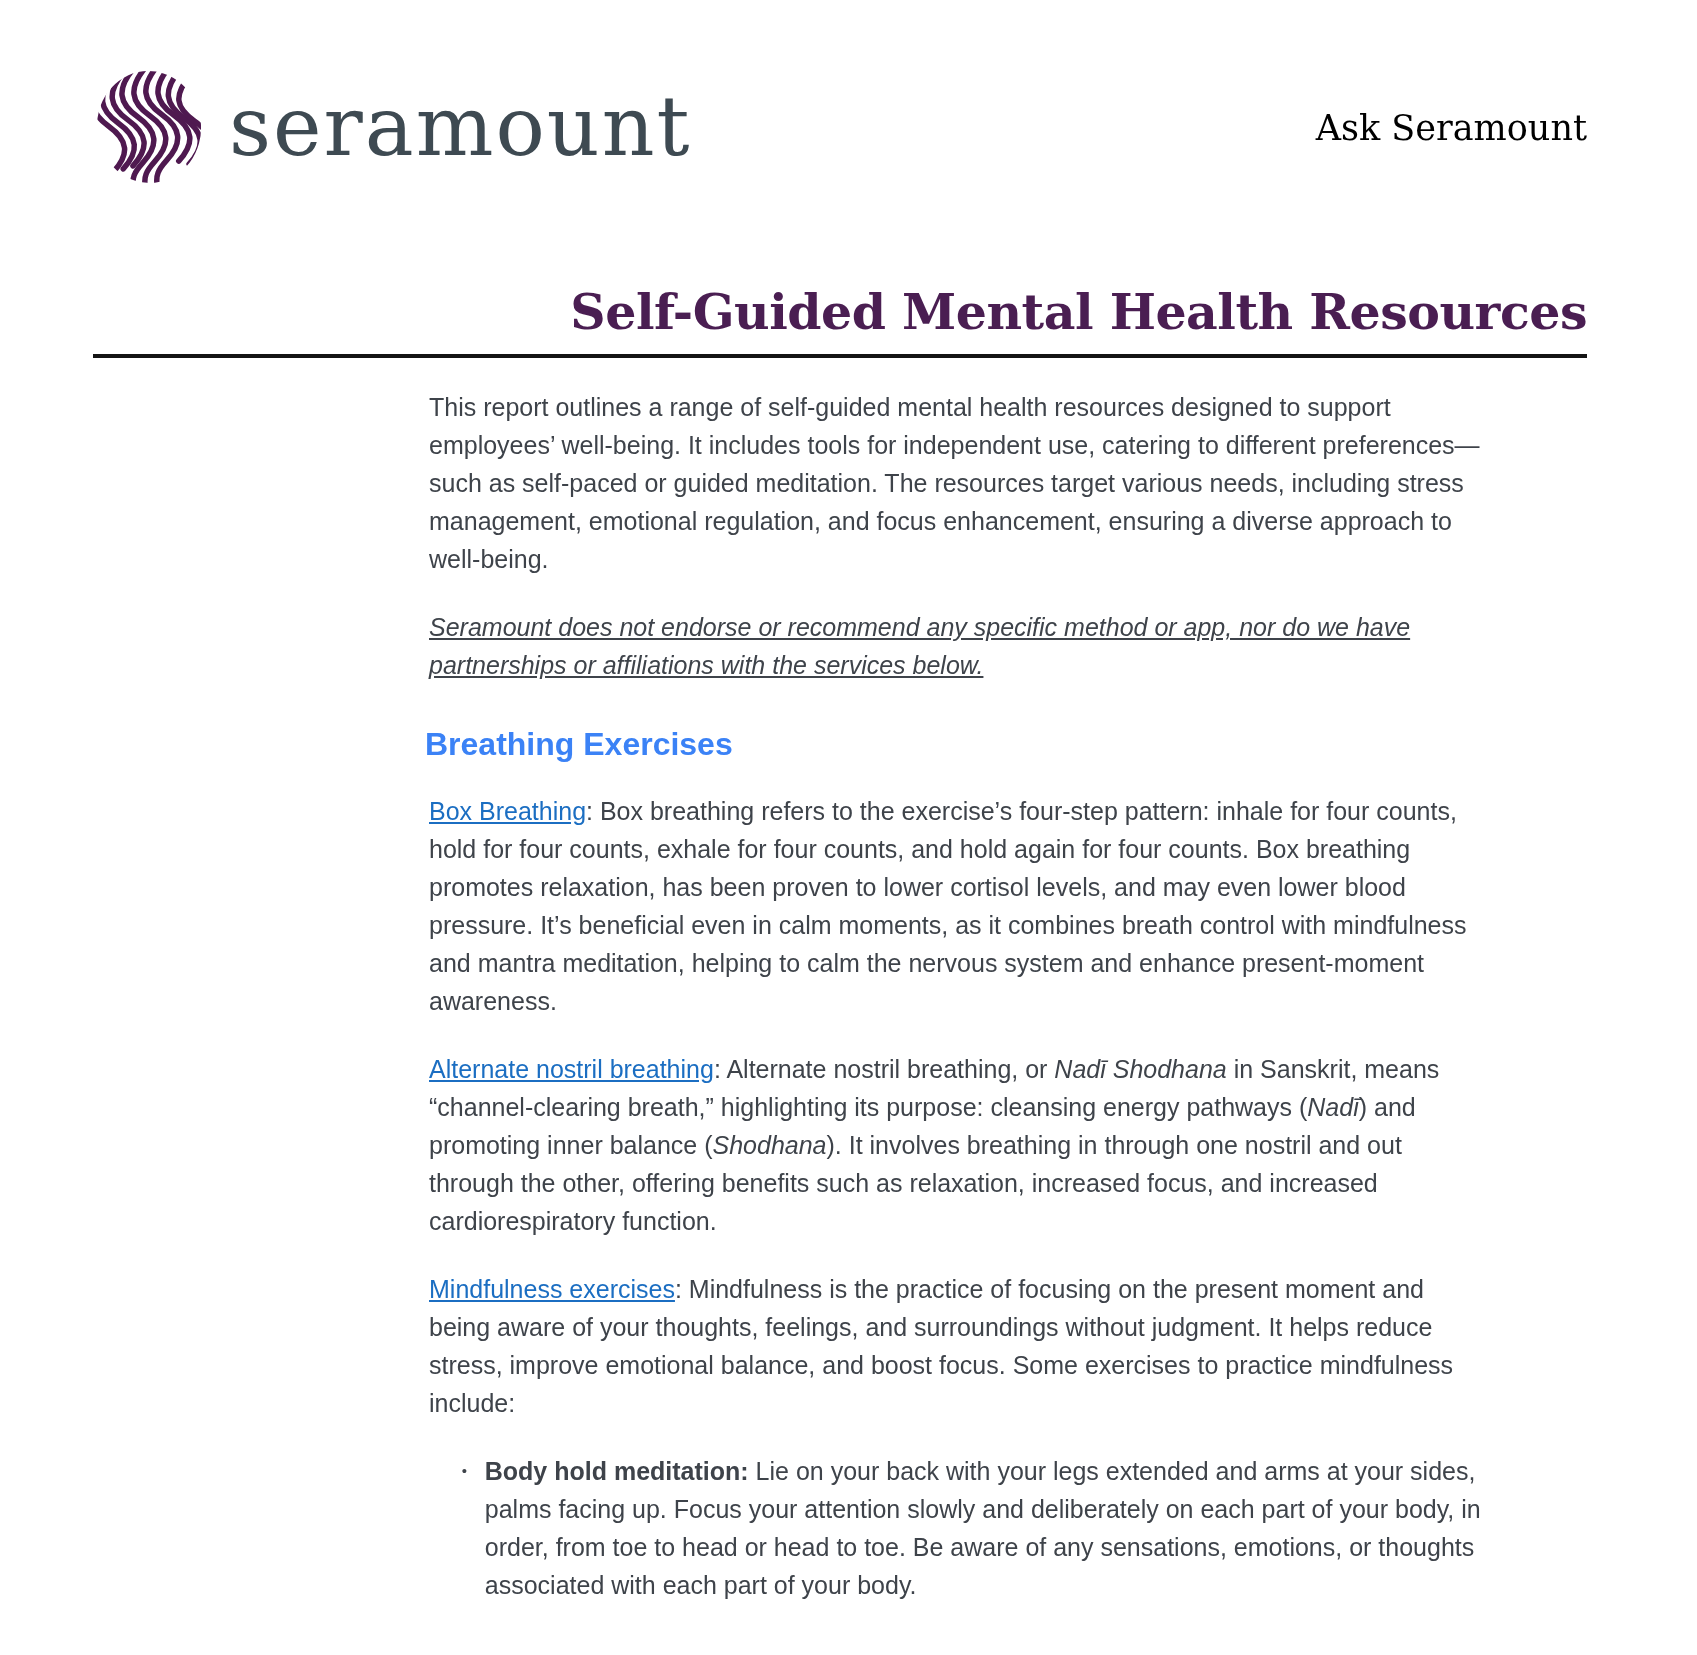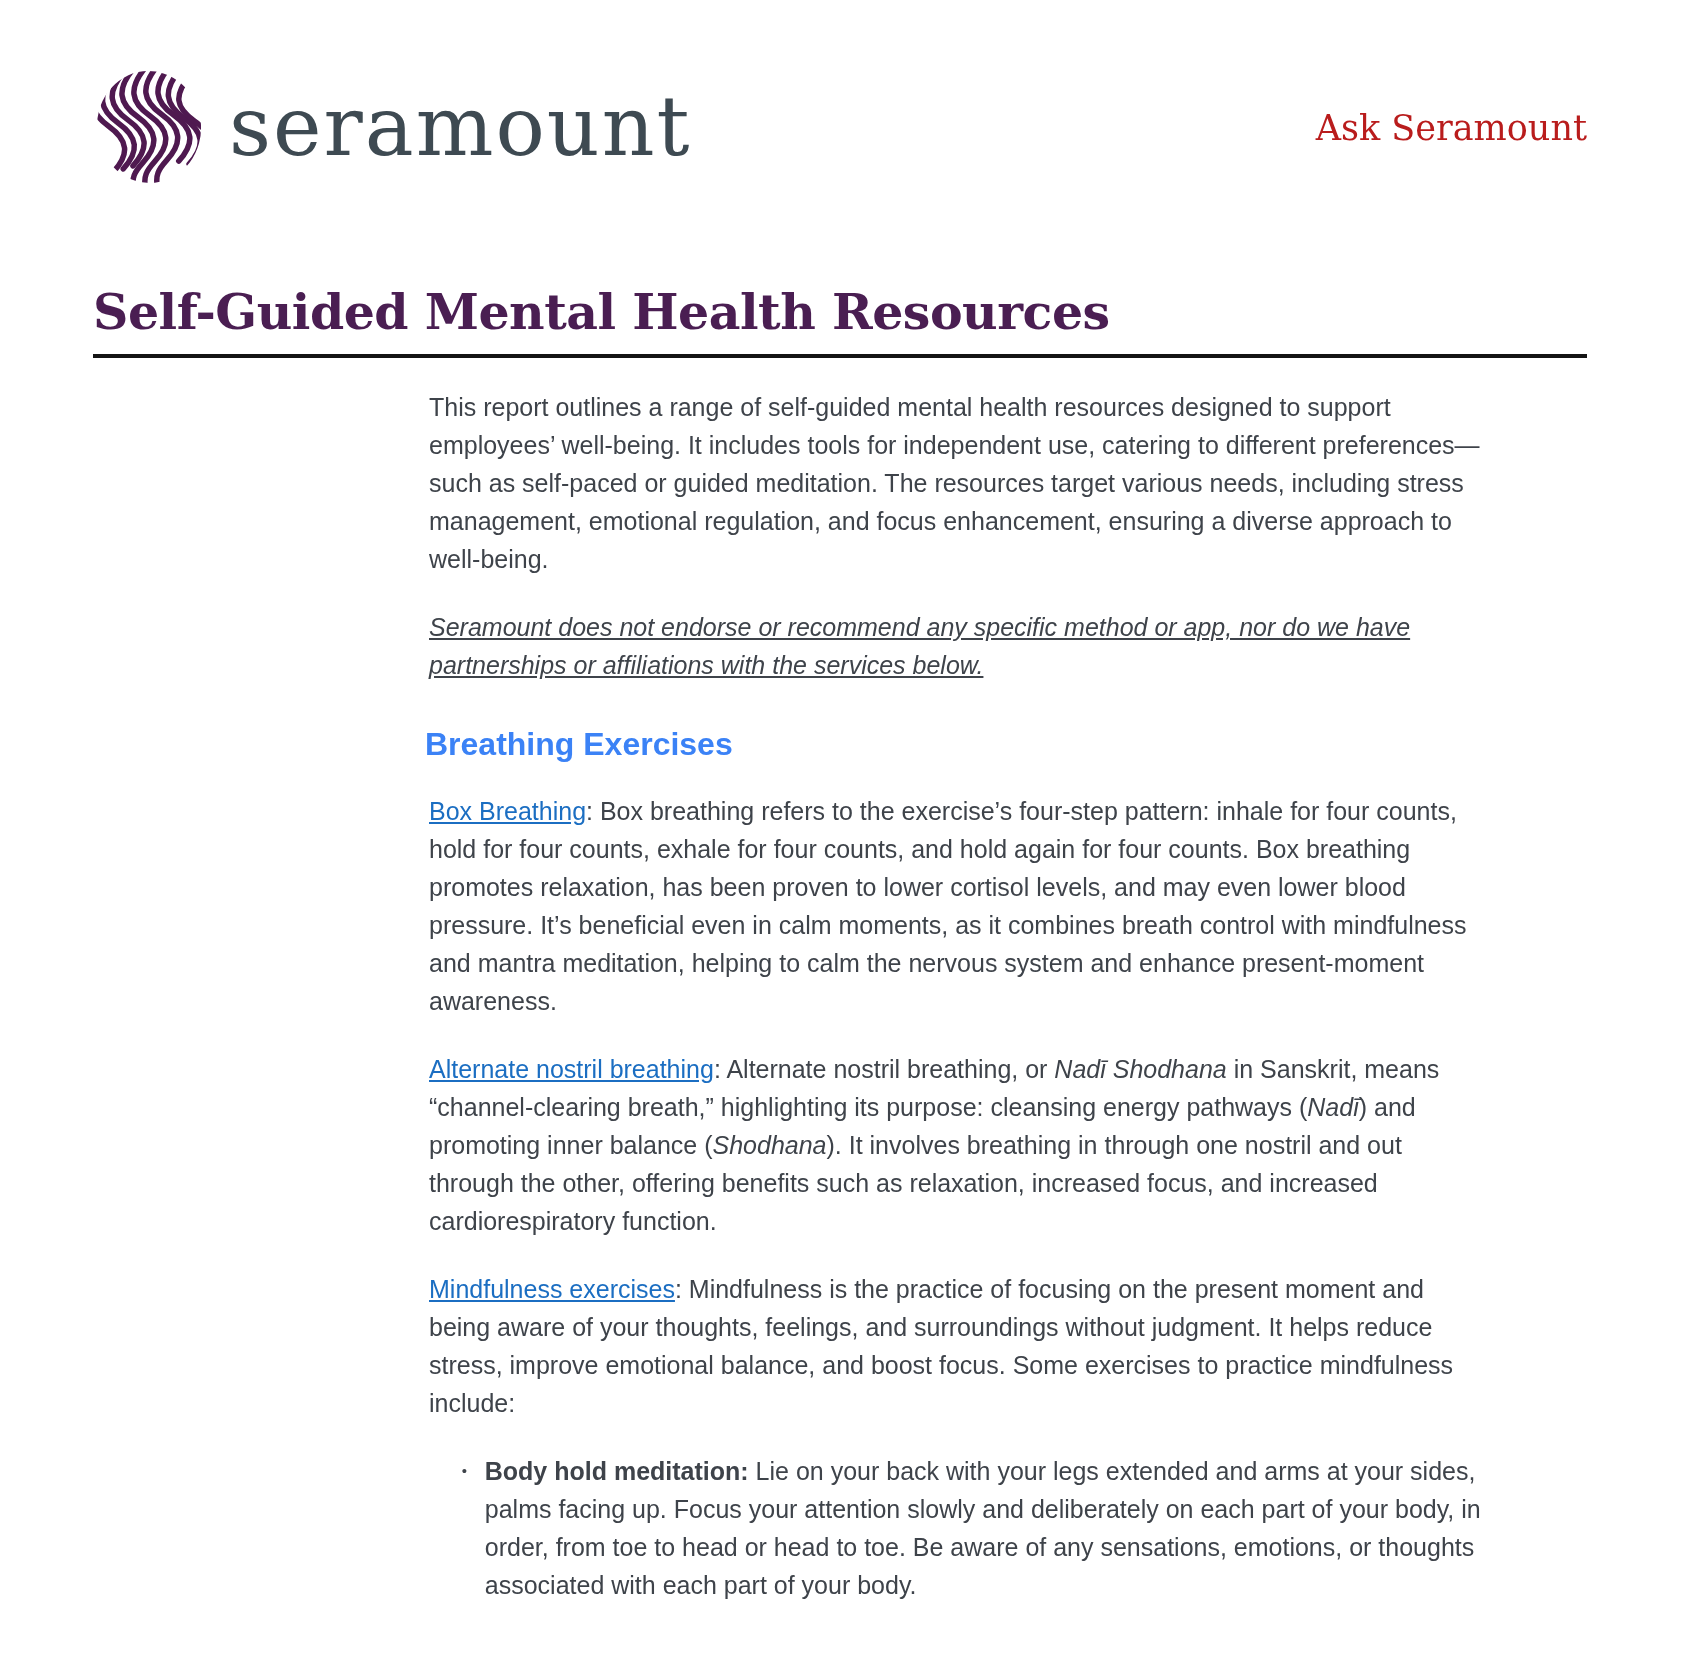--- a/index.html
+++ b/index.html
@@ -34,34 +34,35 @@
   .wordmark {
     font-family: "DejaVu Serif", serif;
     font-size: 82px;
     line-height: 1;
     color: #3e4a52;
     letter-spacing: 2px;
   }
   .nav-link {
     font-family: "DejaVu Serif", serif;
     font-size: 35px;
-    color: #b91c1c;
+    color: #000000;
     text-decoration: none;
     margin-top: 40px;
     cursor: pointer;
   }
   
   h1.doc-title {
     margin: 100px 0 0 0;
     font-family: "DejaVu Serif", serif;
     font-weight: bold;
     font-size: 49px;
     line-height: 1.1;
     letter-spacing: -0.5px;
     color: #4a1e52;
+    text-align: right;
   }
   hr.title-rule {
     border: none;
     border-top: 4px solid #141414;
     margin: 14px 0 0 0;
     width: 100%;
   }
   
   .content {
     margin-left: 332px;

